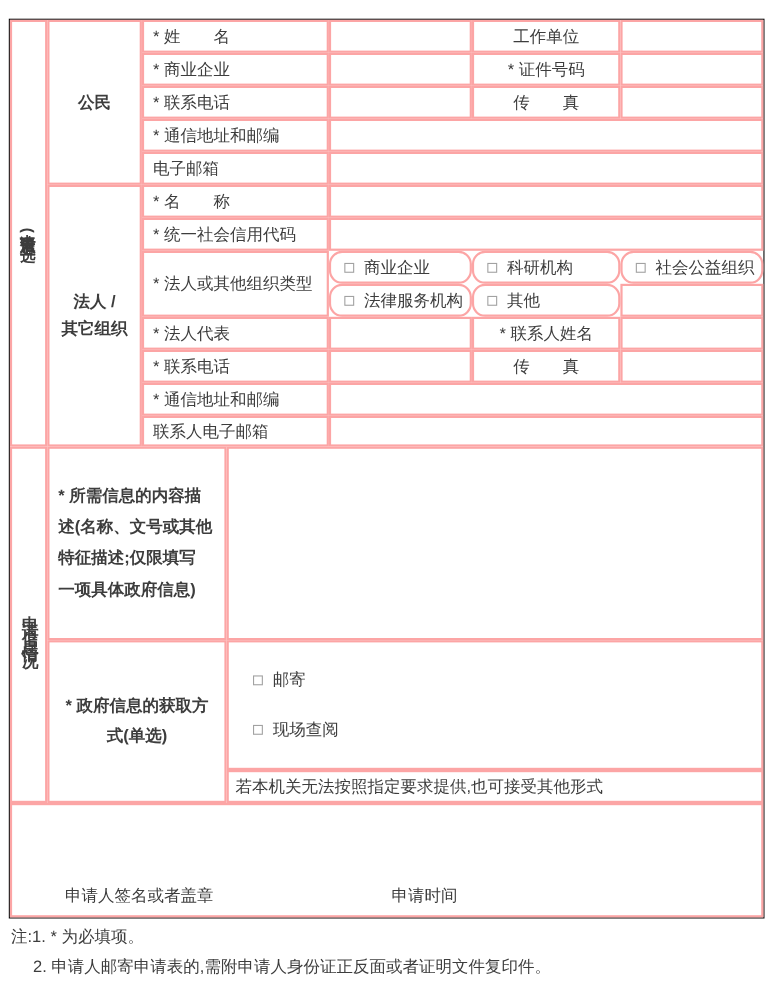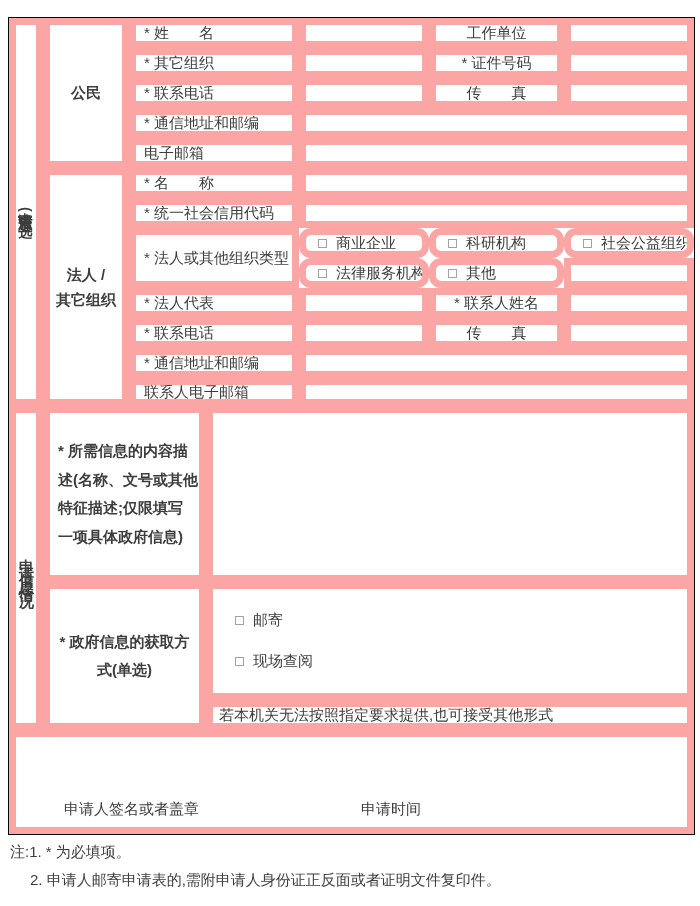--- a/index.html
+++ b/index.html
@@ -12,21 +12,21 @@
   }
   .form-table {
     position: absolute; left: 8px; top: 17px;
     width: 687px;
     border: 1px solid #060606;
     display: grid;
     grid-template-columns: 34px 86px 77px 93px 130px 135px 130px;
     grid-template-rows: repeat(12, 30px) 28px 176px 118px 30px 104px;
     background: #ffffff;
   }
-  .cell { border: 7px solid #fca5a5; overflow: hidden; }
+  .cell { border: 2px solid #fca5a5; overflow: hidden; }
   .lbl { display: flex; align-items: center; padding-left: 8px; white-space: nowrap; }
   .lbl.ind { }
   .ctr { display: flex; align-items: center; justify-content: center; white-space: nowrap; }
   .bold { font-weight: bold; }
   .vwrap { display: flex; align-items: center; justify-content: center; }
   .vtext {
     writing-mode: vertical-rl;
     text-orientation: mixed;
     font-weight: bold;
     white-space: nowrap;
@@ -55,21 +55,21 @@
     <div class="vtext sm">申请人信息(二选一)</div>
   </div>
 
   <div class="cell ctr bold" style="grid-area:1/2/6/3">公民</div>
 
   <div class="cell lbl" style="grid-area:1/3/2/5">* 姓　　名</div>
   <div class="cell" style="grid-area:1/5/2/6"></div>
   <div class="cell ctr" style="grid-area:1/6/2/7">工作单位</div>
   <div class="cell" style="grid-area:1/7/2/8"></div>
 
-  <div class="cell lbl" style="grid-area:2/3/3/5">* 其它组织</div>
+  <div class="cell lbl" style="grid-area:2/3/3/5">* 商业企业</div>
   <div class="cell" style="grid-area:2/5/3/6"></div>
   <div class="cell ctr" style="grid-area:2/6/3/7">* 证件号码</div>
   <div class="cell" style="grid-area:2/7/3/8"></div>
 
   <div class="cell lbl" style="grid-area:3/3/4/5">* 联系电话</div>
   <div class="cell" style="grid-area:3/5/4/6"></div>
   <div class="cell ctr" style="grid-area:3/6/4/7">传　　真</div>
   <div class="cell" style="grid-area:3/7/4/8"></div>
 
   <div class="cell lbl" style="grid-area:4/3/5/5">* 通信地址和邮编</div>

